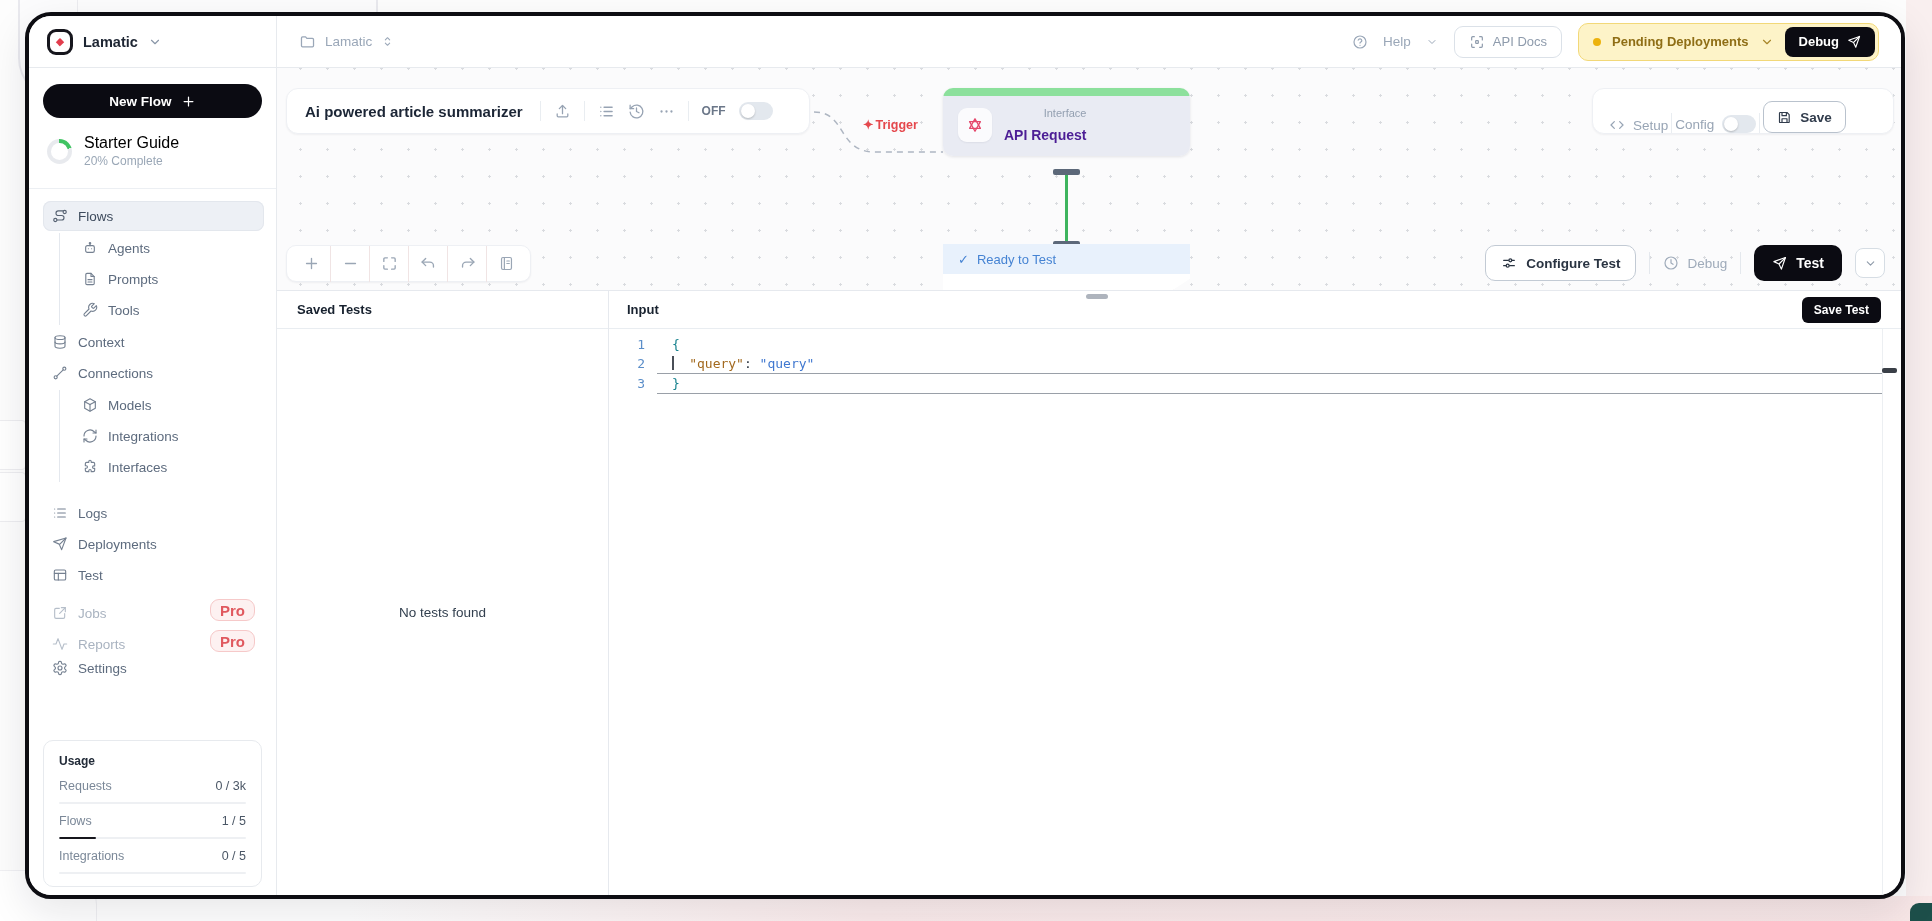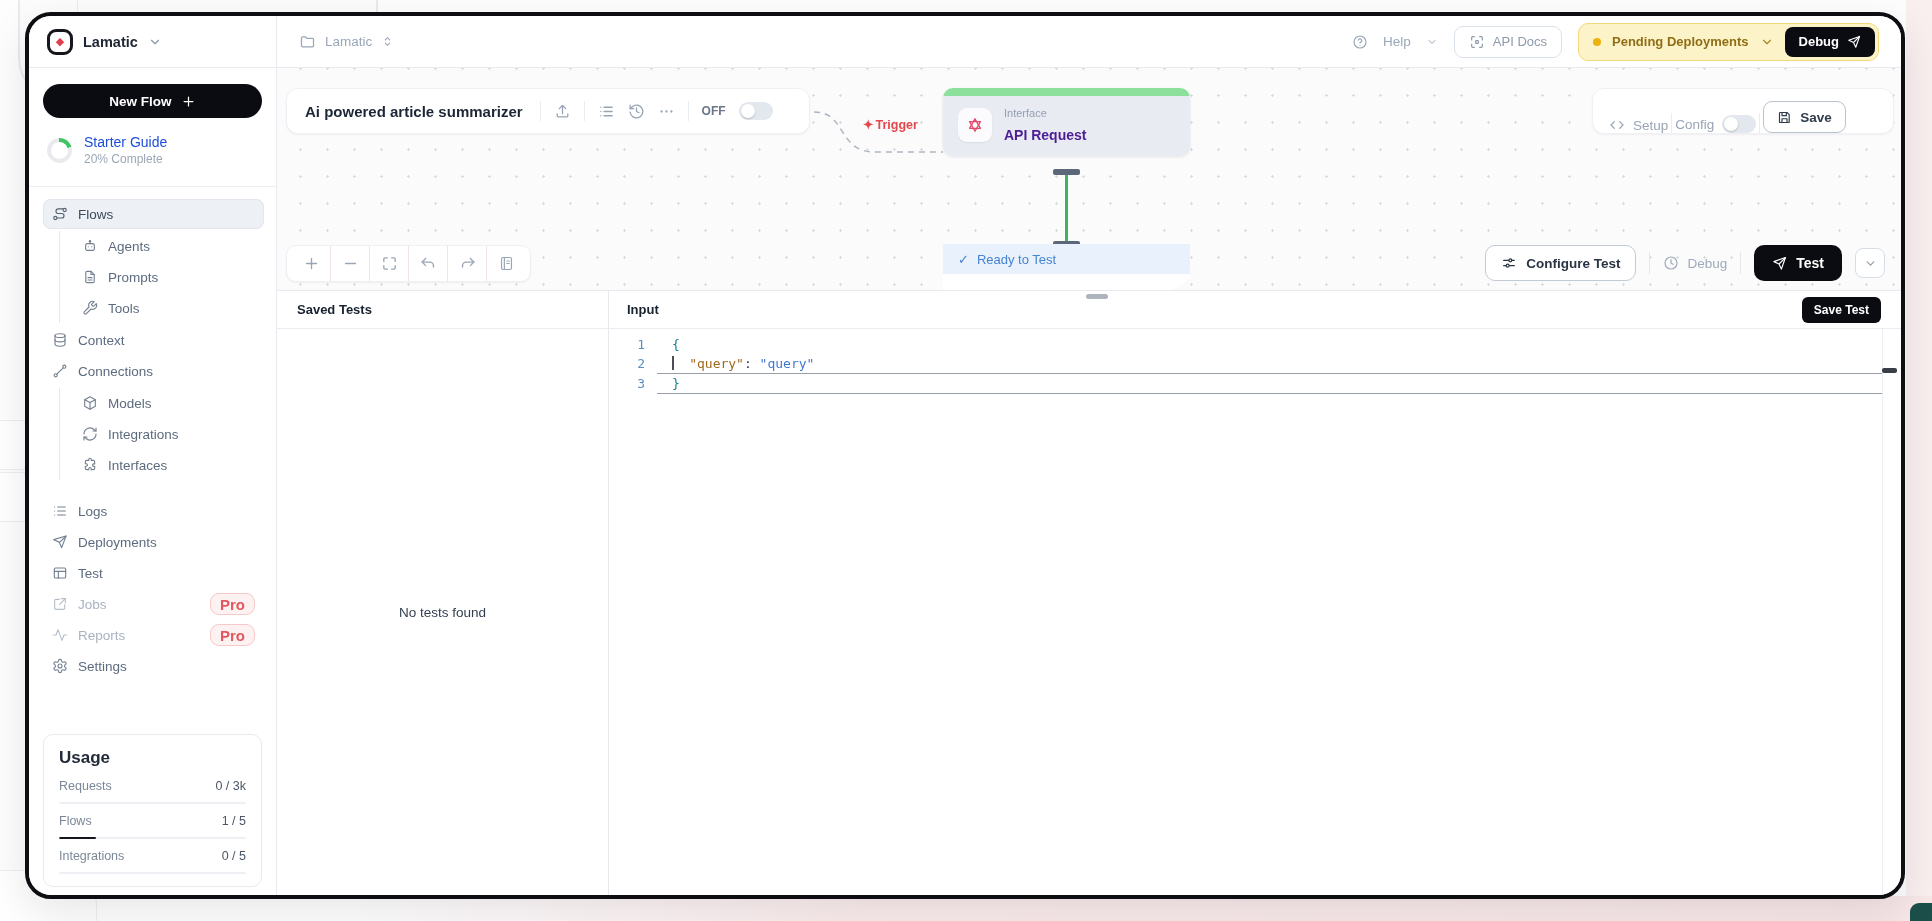--- a/index.html
+++ b/index.html
@@ -22,33 +22,33 @@
   
   .sidebar { width:248px; flex-shrink:0; border-right:1px solid #e7eaee; background:#fff; display:flex; flex-direction:column; }
   .sb-header { height:52px; flex-shrink:0; border-bottom:1px solid #e7eaee; display:flex; align-items:center; gap:10px; padding:0 18px; }
   .logo { width:26px; height:26px; border:3.5px solid #16161d; border-radius:9px; display:flex; align-items:center; justify-content:center; color:#e23d4d; font-size:11px; background:#fff; }
   .brand-name { font-size:14.5px; font-weight:700; color:#1e2633; }
   .sb-chevron { color:#8a97a8; display:flex; }
   .new-flow { margin:16px 14px 0; height:34px; background:#0b0b12; color:#fff; border:none; border-radius:17px; font-size:13.5px; font-weight:600; display:flex; align-items:center; justify-content:center; gap:9px; cursor:pointer; font-family:inherit; }
   .starter { display:flex; align-items:center; gap:12px; margin:16px 18px 4px; }
   .ring { width:25px; height:25px; border-radius:50%; background:conic-gradient(#41c463 0 20%, #e8eaee 20% 100%); position:relative; }
   .ring::after { content:""; position:absolute; inset:4px; border-radius:50%; background:#fff; }
-  .starter-title { font-size:14px; color:#1d4ed8; font-weight:500; }
+  .starter-title { font-size:16px; color:#000000; font-weight:500; }
   .starter-sub { font-size:12px; color:#9aa7b6; margin-top:2px; }
   .sb-divider { border-top:1px solid #eceff3; margin:16px 0 12px; }
   .nav { padding:0 12px 0 14px; font-size:13.5px; color:#5d6b7e; }
   .nav-item { display:flex; align-items:center; gap:10px; height:30px; border-radius:8px; padding:0 9px; margin-bottom:1px; cursor:pointer; }
   .nav-item.active { background:#edf0f5; color:#3d4a5c; box-shadow:inset 0 0 0 1px #e3e7ed; }
-  .nav-item.disabled { color:#a9b3c0; }
+  .nav-item.disabled { color:#a9b3c0;align-items:flex-end; }
   .nav-icon { display:flex; color:inherit; opacity:.85; }
   .nav-group { margin:2px 0 2px 16px; border-left:1px solid #e4e8ee; padding-left:13px; }
   .nav-spacer { height:14px; }
   .badge-pro { margin-left:auto; font-size:15px; font-weight:600; color:#e0595f; background:#fdf1f1; border:1px solid #f6c9c9; border-radius:9px; padding:1.5px 9px; }
   .usage { margin:auto 14px 8px; border:1px solid #e7eaee; border-radius:10px; padding:13px 15px 2px; background:#fff; }
-  .usage-title { font-size:17px; font-weight:700; color:#222b38; margin-bottom:11px; }
+  .usage-title { font-size:12px; font-weight:700; color:#222b38; margin-bottom:11px; }
   .usage-row-top { display:flex; justify-content:space-between; font-size:12.5px; color:#7b8898; }
   .usage-val { color:#4b5766; }
   .usage-bar { height:2px; background:#eef0f3; border-radius:2px; margin:9px 0 10px; overflow:hidden; }
   .usage-fill { height:100%; background:#16161d; border-radius:2px; }
 
   
   .main { flex:1; min-width:0; display:flex; flex-direction:column; }
   .topbar { height:52px; flex-shrink:0; border-bottom:1px solid #e7eaee; background:#fff; display:flex; align-items:center; padding:0 22px; }
   .ws { display:flex; align-items:center; gap:9px; color:#9aa7b8; font-size:13.5px; font-weight:500; cursor:pointer; }
   .tb-right { margin-left:auto; display:flex; align-items:center; gap:16px; }
@@ -71,21 +71,21 @@
   .toggle { width:34px; height:18px; border-radius:9px; background:#e3e8ee; position:relative; cursor:pointer; }
   .toggle::after { content:""; position:absolute; left:2px; top:2px; width:14px; height:14px; border-radius:50%; background:#fff; box-shadow:0 1px 2px rgba(0,0,0,.2); }
   .setup-card { position:absolute; left:1315px; top:20px; width:302px; height:46px; background:#fff; border:1px solid #eef0f4; border-radius:12px; box-shadow:0 1px 2px rgba(16,24,40,.05); display:flex; align-items:flex-end; padding:0 8px 0 16px; gap:3px; }
   .setup-item { display:flex; align-items:center; gap:8px; color:#98a5b5; font-size:13.5px; font-weight:500; cursor:pointer; }
   .save-btn { display:flex; align-items:center; gap:8px; height:32px; padding:0 13px; border:1.5px solid #b9c2cd; border-radius:9px; background:#fff; color:#313c4c; font-size:13.5px; font-weight:600; cursor:pointer; font-family:inherit; }
   .trigger { position:absolute; left:586px; top:49px; color:#e5484d; font-size:12.5px; font-weight:600; display:flex; align-items:center; gap:2px; }
   .node { position:absolute; left:666px; top:20px; width:247px; border-radius:10px; overflow:hidden; box-shadow:0 1px 3px rgba(16,24,40,.10); }
   .node-strip { height:8px; background:#8ce09c; }
   .node-body { background:#e9ebf3; display:flex; align-items:center; gap:12px; padding:11px 15px 13px; }
   .node-iconbox { width:34px; height:34px; border-radius:9px; background:rgba(255,255,255,.8); display:flex; align-items:center; justify-content:center; box-shadow:0 1px 2px rgba(16,24,40,.06); }
-  .node-cat { font-size:11px; color:#94a0b1; }
+  .node-cat { font-size:11px; color:#94a0b1;text-align:right; }
   .node-title { font-size:14px; font-weight:700; color:#4c1d95; margin-top:8px; }
   .conn-line { position:absolute; left:788px; top:104px; width:3px; height:72px; background:#3eb45e; }
   .conn-cap { position:absolute; left:776px; width:27px; height:6px; background:#5c6879; border-radius:2px; }
   .ready { position:absolute; left:666px; top:176px; width:247px; height:30px; background:#e8f1fc; display:flex; align-items:center; gap:8px; padding:0 15px; color:#4583d3; font-size:13px; font-weight:500; }
   .node-rest { position:absolute; left:666px; top:206px; width:247px; height:16px; background:#fff; clip-path:polygon(0 0,100% 0,100% 30%,93% 100%,0 100%); box-shadow:0 1px 2px rgba(16,24,40,.06); }
   .canvas-toolbar { position:absolute; left:9px; top:177px; height:37px; background:#fff; border:1px solid #eef0f4; border-radius:10px; box-shadow:0 1px 2px rgba(16,24,40,.05); display:flex; align-items:center; padding:0 5px; }
   .ct-btn { width:38px; height:100%; display:flex; align-items:center; justify-content:center; color:#9aa6b5; cursor:pointer; }
   .ct-sep { width:1px; height:36px; background:#f0e4e4; }
   .test-controls { position:absolute; right:16px; top:177px; display:flex; align-items:center; gap:13px; }
   .configure-btn { display:flex; align-items:center; gap:9px; height:36px; padding:0 15px; border:1.5px solid #c2cad4; border-radius:10px; background:#fff; color:#2a3442; font-size:13.5px; font-weight:600; cursor:pointer; font-family:inherit; }

